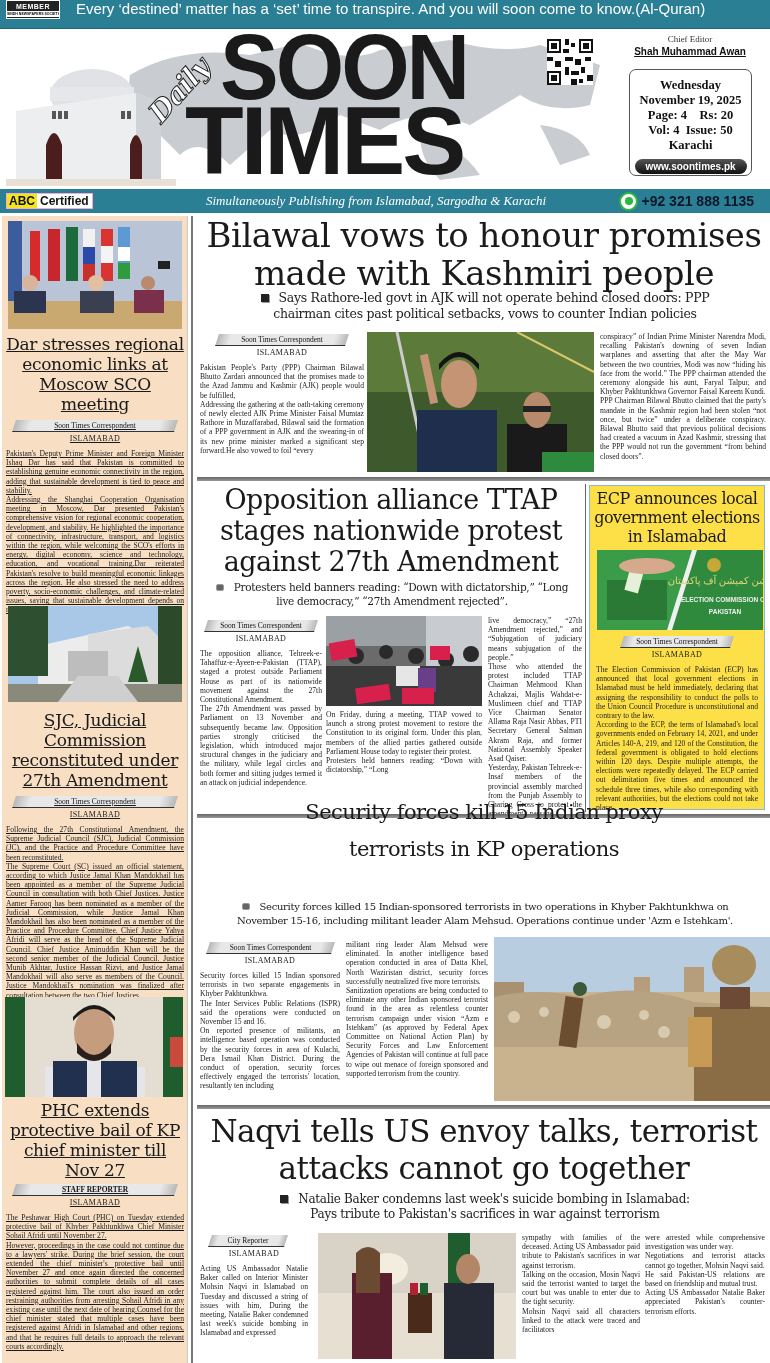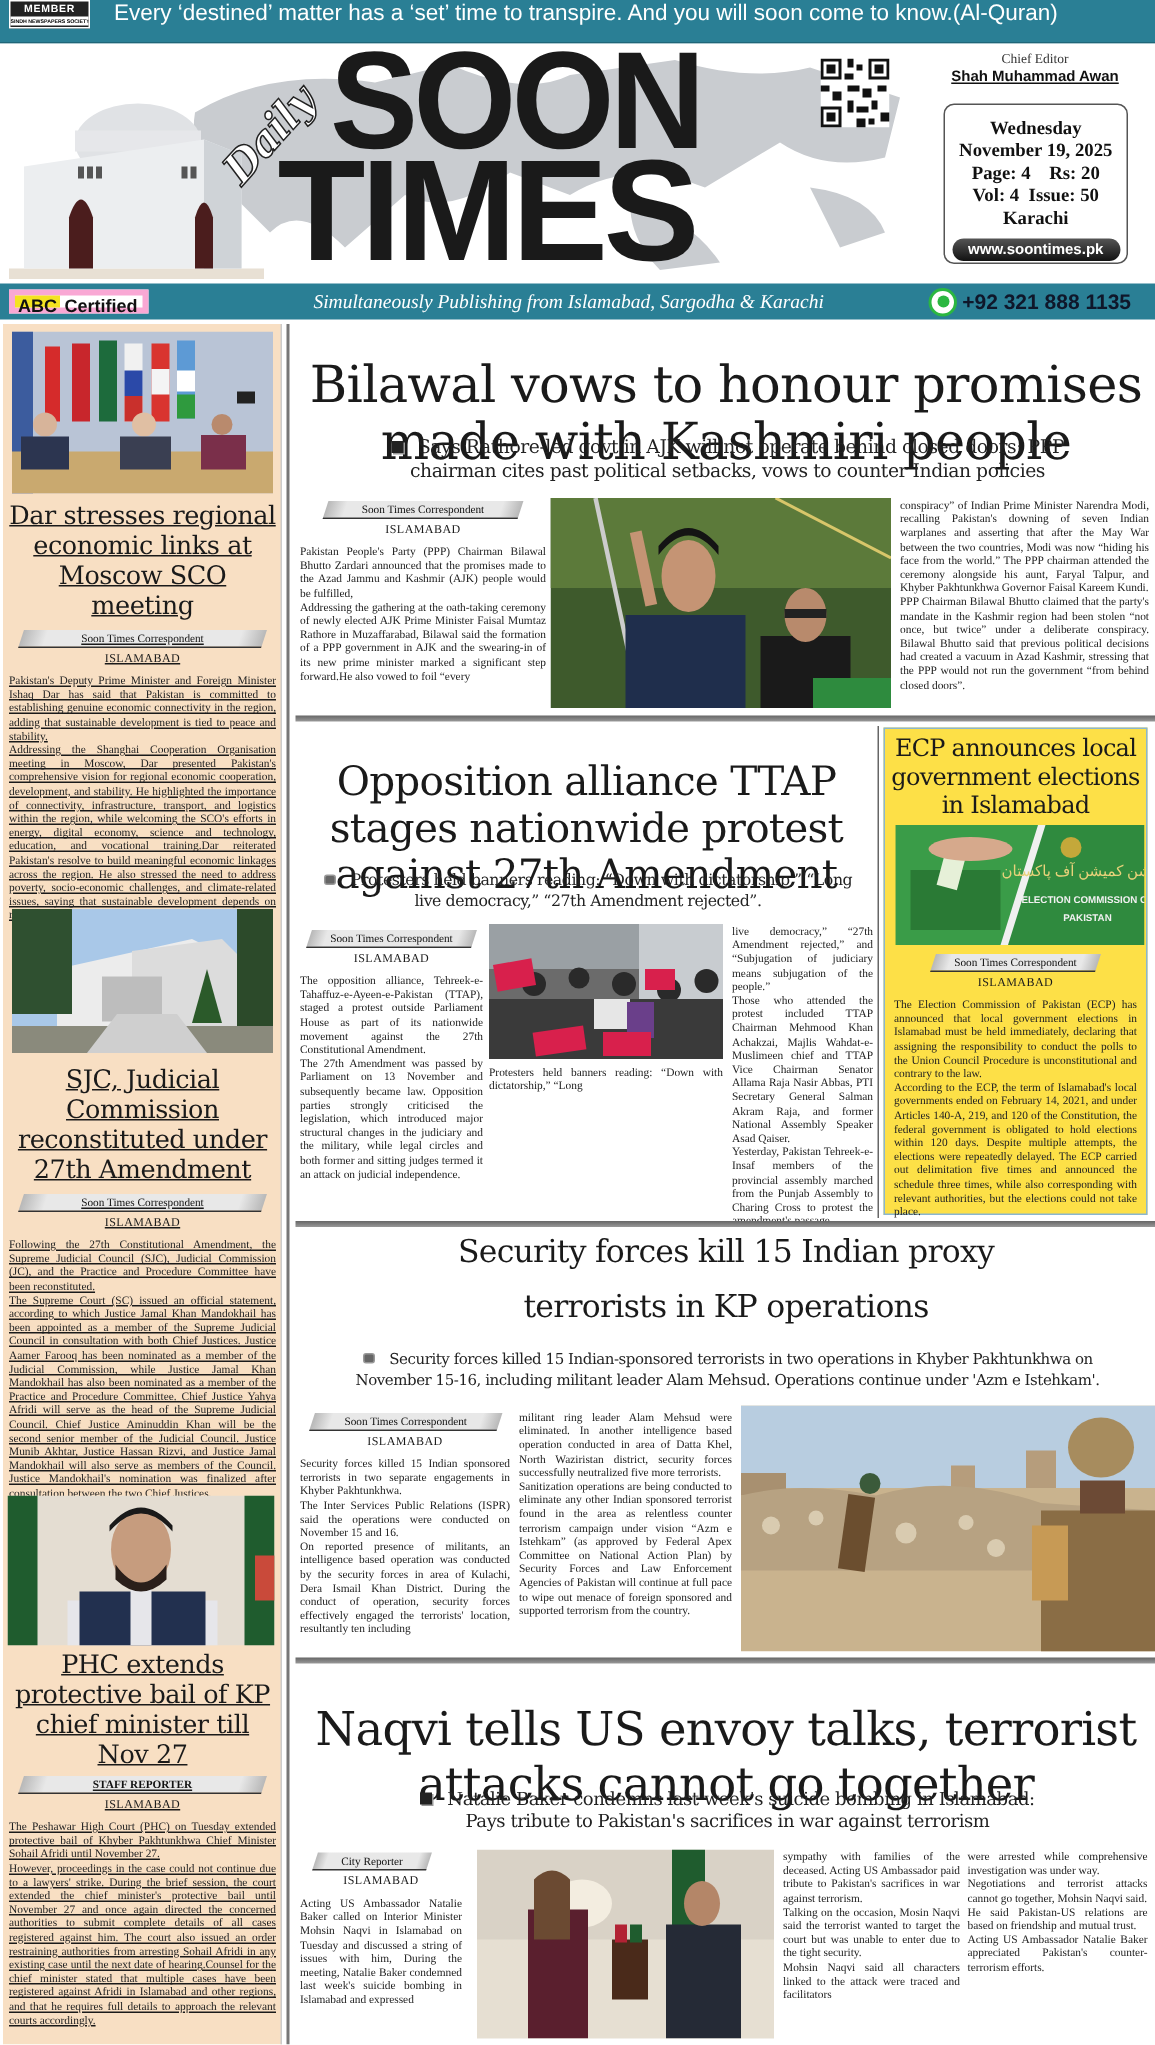--- a/index.html
+++ b/index.html
@@ -23,42 +23,42 @@
 .qr { position: absolute; left: 547px; top: 10px; width: 46px; height: 46px; }
 .editor { position: absolute; left: 630px; top: 5px; width: 120px; text-align: center; }
 .editor .t { font: 9px "Liberation Serif", serif; color: #333; }
 .editor .n { font: bold 10px "Liberation Sans", sans-serif; color: #111; text-decoration: underline; margin-top: 2px; }
 .datebox { position: absolute; left: 629px; top: 40px; width: 123px; height: 107px; border: 1px solid #555; border-radius: 7px; background: #fff; text-align: center; padding-top: 8px; }
 .datebox div { font: bold 12.5px "Liberation Serif", serif; line-height: 15px; color: #111; }
 .site-pill { margin: 6px auto 0; width: 112px; height: 15px; background: linear-gradient(#555, #111); border-radius: 8px; color: #fff !important; font: bold 10px "Liberation Sans", sans-serif !important; line-height: 15px !important; }
 
 
 .subbar { position: absolute; left: 0; top: 189px; width: 770px; height: 24px; background: #2a7f95; display: flex; align-items: center; }
-.abc { margin-left: 6px; display: flex; height: 16px; border: 4px solid #f9a8d4; background: #fff; }
+.abc { margin-left: 6px; display: flex; height: 16px; border: 1px solid #f9a8d4; background: #fff; }
 .abc .a { background: #f4e321; font: bold 12px "Liberation Sans", sans-serif; padding: 0 2px; line-height: 15px; color: #111; }
 .abc .c { font: bold 12px "Liberation Sans", sans-serif; padding: 0 3px; line-height: 15px; color: #111; }
 .sim { flex: 1; text-align: center; color: #fff; font: italic 13px "Liberation Serif", serif; margin-left: 40px; }
 .phone { display: flex; align-items: center; color: #0f172a; font: bold 14px "Liberation Sans", sans-serif; margin-right: 16px; }
 .wa { width: 19px; height: 19px; border-radius: 50%; background: #fff; border: 2px solid #2bb741; margin-right: 3px; position: relative; }
 .wa::after { content: ""; position: absolute; left: 4px; top: 3px; width: 8px; height: 8px; border-radius: 50%; background: #2bb741; }
 
 
 .sidebar { position: absolute; left: 2px; top: 216px; width: 186px; height: 1147px; background: #f8dfc3; border-right: 1px solid #ccc; }
 .sidebar-vline { position: absolute; left: 191px; top: 216px; width: 2px; height: 1147px; background: #777; }
 .photo { position: absolute; overflow: hidden; }
 .s-story { position: absolute; left: 4px; width: 178px; text-decoration: underline; }
 .s-head { text-align: center; font: 17px "DejaVu Serif", serif; line-height: 20px; color: #1a1a1a; letter-spacing: -0.3px; }
 .byline { margin: 6px auto 0; width: 162px; height: 12px; background: linear-gradient(90deg, #b8b8b8 0, #e8e8e8 10%, #e8e8e8 90%, #b8b8b8 100%); transform: skewX(-18deg); border-bottom: 1px solid #333; }
 .byline span { display: block; transform: skewX(18deg); text-align: center; font: 7.5px "Liberation Serif", serif; line-height: 12px; color: #111; }
 .dateline { text-align: center; font: 8px "Liberation Serif", serif; margin-top: 2px; letter-spacing: 0.3px; }
 .body { font: 7.6px "Liberation Serif", serif; line-height: 9.2px; text-align: justify; color: #222; margin-top: 6px; }
 .body p { margin: 0; }
 
 
-.headline { position: absolute; text-align: center; font-family: "DejaVu Serif", serif; color: #1a1a1a; letter-spacing: -0.5px; margin-top: 22px; }
+.headline { position: absolute; text-align: center; font-family: "DejaVu Serif", serif; color: #1a1a1a; letter-spacing: -0.5px; }
 .deck { position: absolute; text-align: center; font: 12.5px "DejaVu Serif", serif; line-height: 16px; color: #222; letter-spacing: -0.3px; }
 .bullet-sq { display: inline-block; width: 8px; height: 8px; background: #222; margin-right: 10px; box-shadow: 1px 1px 0 #999; }
 .bullet-rd { display: inline-block; width: 8px; height: 7px; background: #666; border-radius: 2px; margin-right: 10px; border: 1px solid #999; }
 .col { position: absolute; }
 .hr { position: absolute; height: 4px; background: linear-gradient(#666, #999); }
 .vr { position: absolute; width: 1px; background: #666; }
 
 
 .ecp { position: absolute; left: 589px; top: 485px; width: 176px; height: 325px; background: #fde047; border: 1px solid #8ab6d0; }
 </style>
@@ -307,20 +307,21 @@
   <rect x="0" y="50" width="156" height="40" fill="#3a3a3a"></rect>
   <rect x="70" y="50" width="24" height="20" fill="#e6e6e6"></rect>
   <rect x="92" y="52" width="18" height="24" fill="#6a3f8a"></rect>
   <rect x="4" y="25" width="26" height="18" fill="#d8204c" transform="rotate(-10 17 34)"></rect>
   <rect x="30" y="70" width="34" height="16" fill="#d8204c" transform="rotate(-8 47 78)"></rect>
   <rect x="76" y="72" width="32" height="16" fill="#d8204c"></rect>
   <rect x="104" y="30" width="20" height="14" fill="#d8204c"></rect>
 </svg>
 <div class="col" style="left:326px;top:710px;width:156px">
   <div class="body" style="margin-top:0">
+    <p>On Friday, during a meeting, TTAP vowed to launch a strong protest movement to restore the Constitution to its original form. Under this plan, members of the allied parties gathered outside Parliament House today to register their protest.</p>
     <p>Protesters held banners reading: “Down with dictatorship,” “Long</p>
   </div>
 </div>
 <div class="col" style="left:488px;top:616px;width:94px">
   <div class="body" style="margin-top:0">
     <p>live democracy,” “27th Amendment rejected,” and “Subjugation of judiciary means subjugation of the people.”</p>
     <p>Those who attended the protest included TTAP Chairman Mehmood Khan Achakzai, Majlis Wahdat-e-Muslimeen chief and TTAP Vice Chairman Senator Allama Raja Nasir Abbas, PTI Secretary General Salman Akram Raja, and former National Assembly Speaker Asad Qaiser.</p>
     <p>Yesterday, Pakistan Tehreek-e-Insaf members of the provincial assembly marched from the Punjab Assembly to Charing Cross to protest the amendment's passage.</p>
   </div>
 </div>

